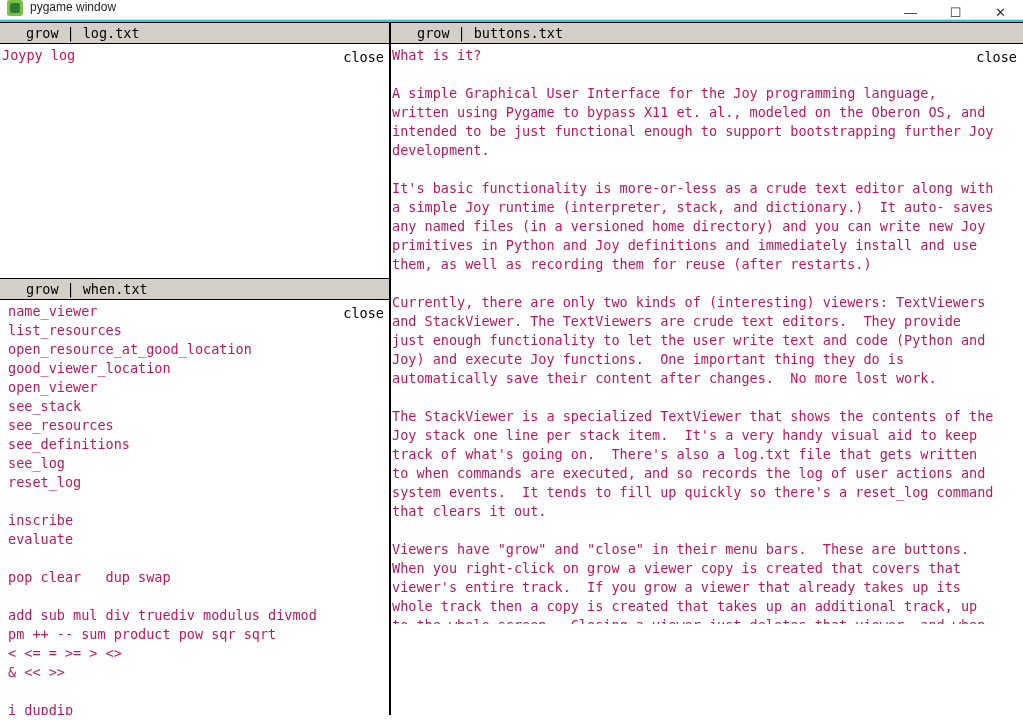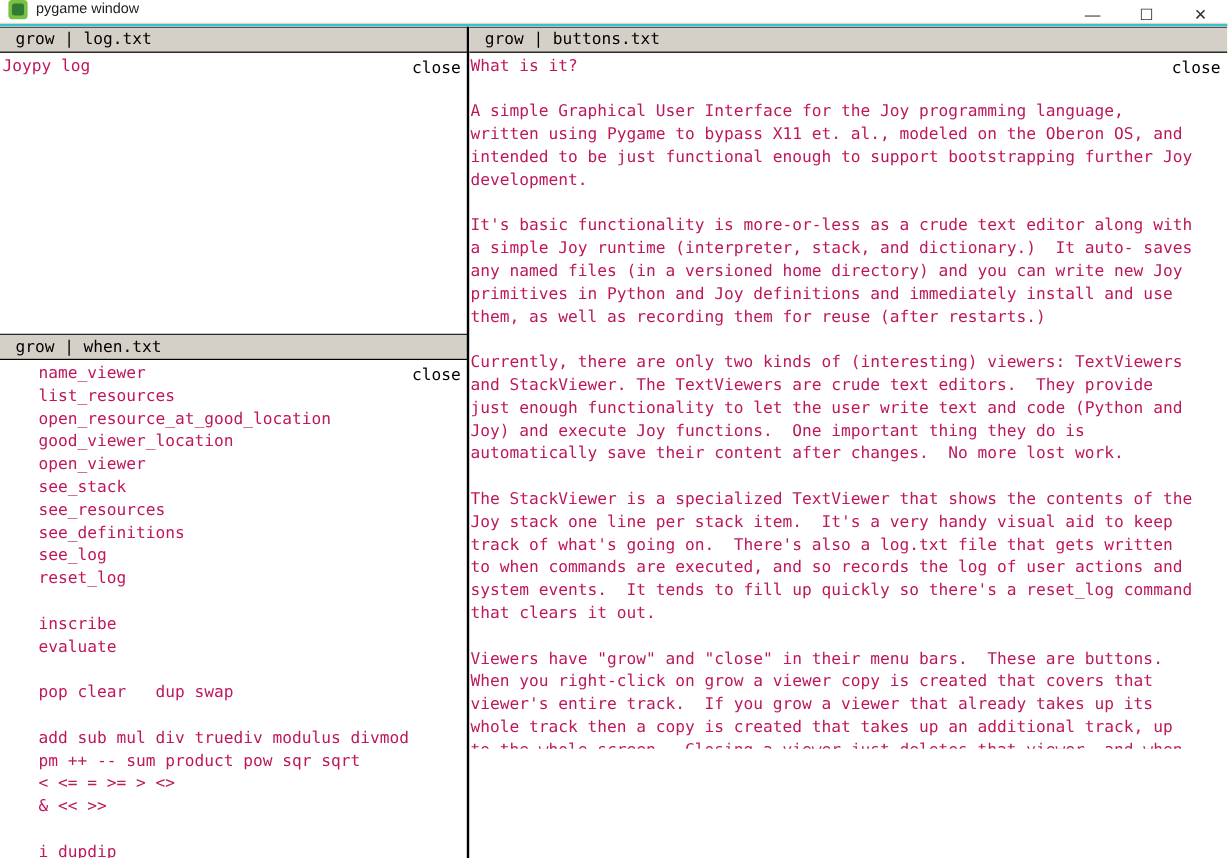--- a/index.html
+++ b/index.html
@@ -81,42 +81,42 @@
   .menubar {
     height: 22px;
     background: #d4d0c8;
     border-top: 1px solid #000;
     border-bottom: 1px solid #000;
     display: flex;
     align-items: center;
     font-size: 13.5px;
     color: #000;
     white-space: nowrap;
-    padding-left: 8px;
+    padding-left: 21px;
     position: relative;
     font-family: "DejaVu Sans Mono", monospace;
   }
   .menubar .mb-item { padding: 0 5px; }
   .menubar .mb-sep { padding: 0 3px; }
   .menubar .mb-close {
     position: absolute;
     right: 4px;
     padding: 0 2px;
     margin-top: 48px;
   }
   .content {
     padding: 2px 0 0 2px;
     font-size: 13.5px;
     line-height: 19px;
     color: #be185d;
     white-space: pre;
     font-family: "DejaVu Sans Mono", monospace;
     overflow: hidden;
   }
-  .content.pad-left { padding-left: 32px; }
+  .content.pad-left { padding-left: 8px; }
 
   
   #viewer-log {
     left: 0; top: 0;
     width: 390px;
     height: 256px;
   }
   #viewer-log .content { height: 233px; }
 
   

